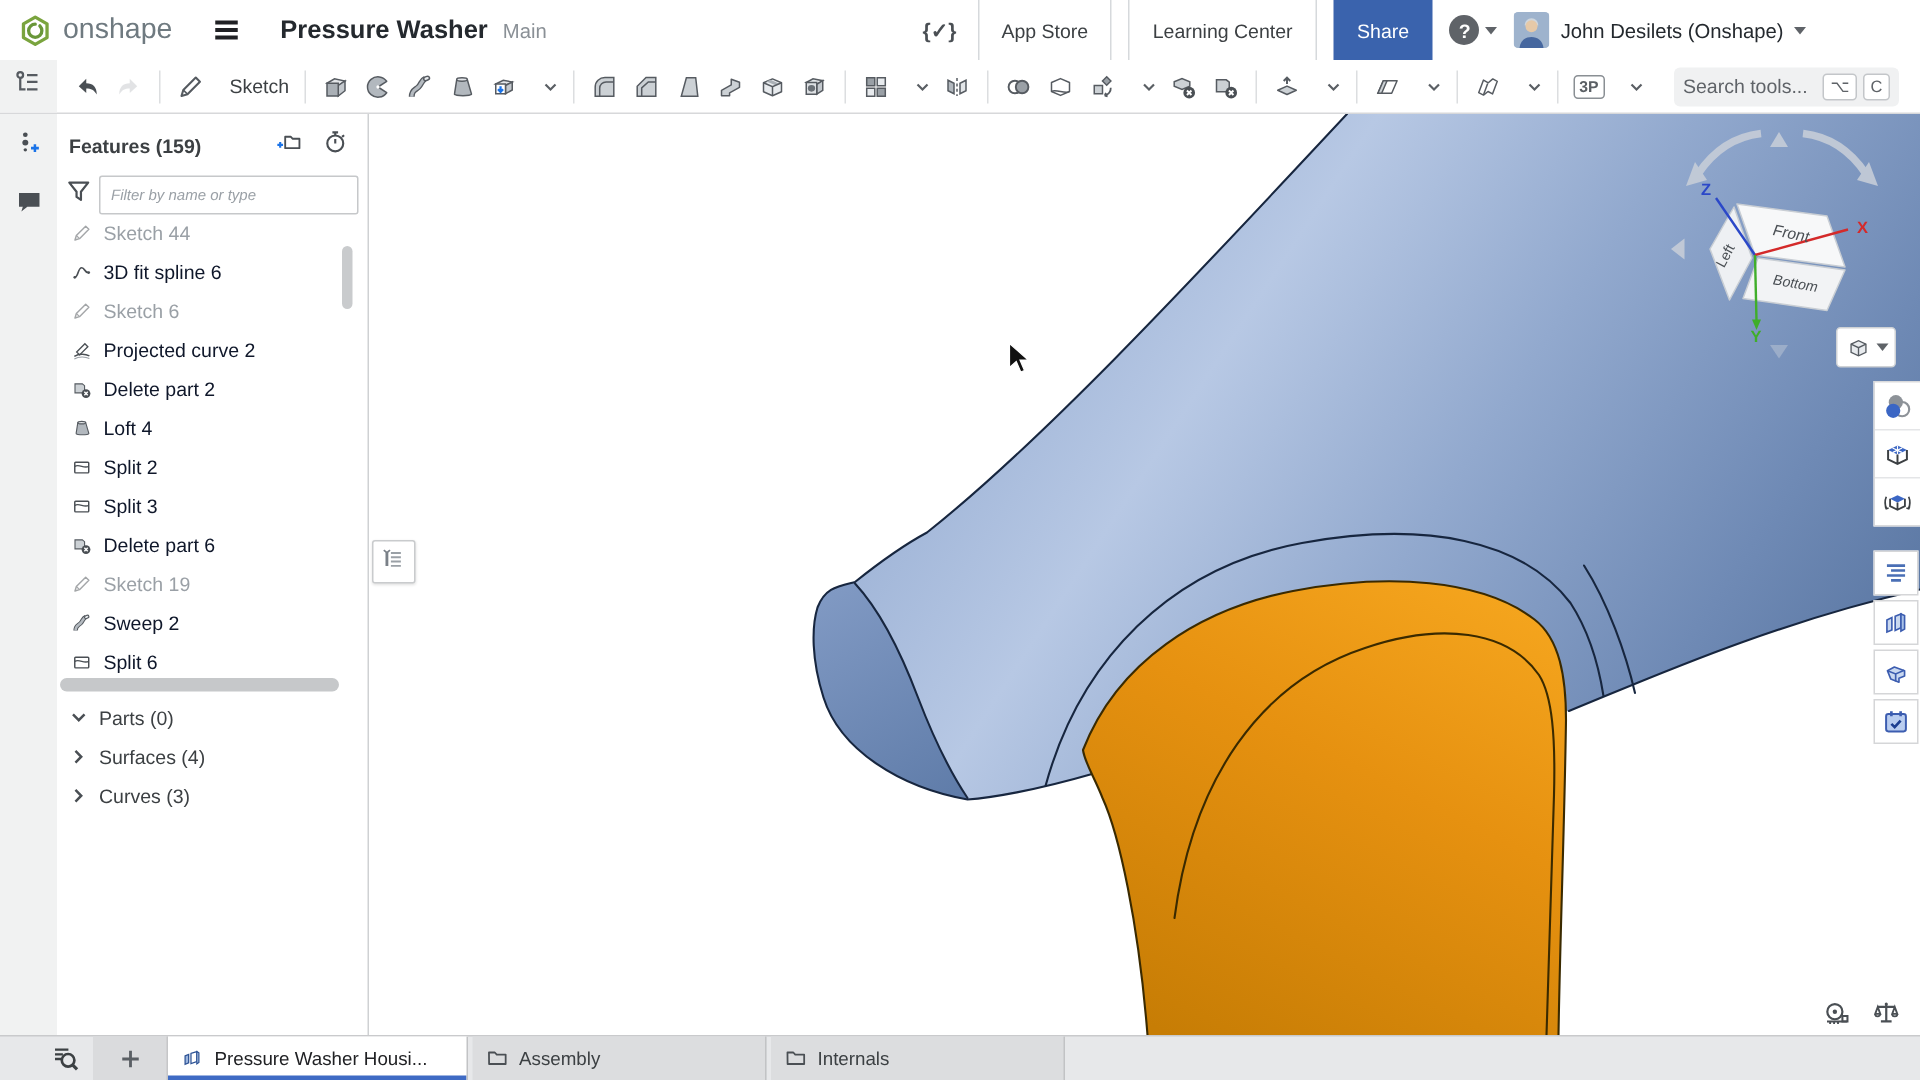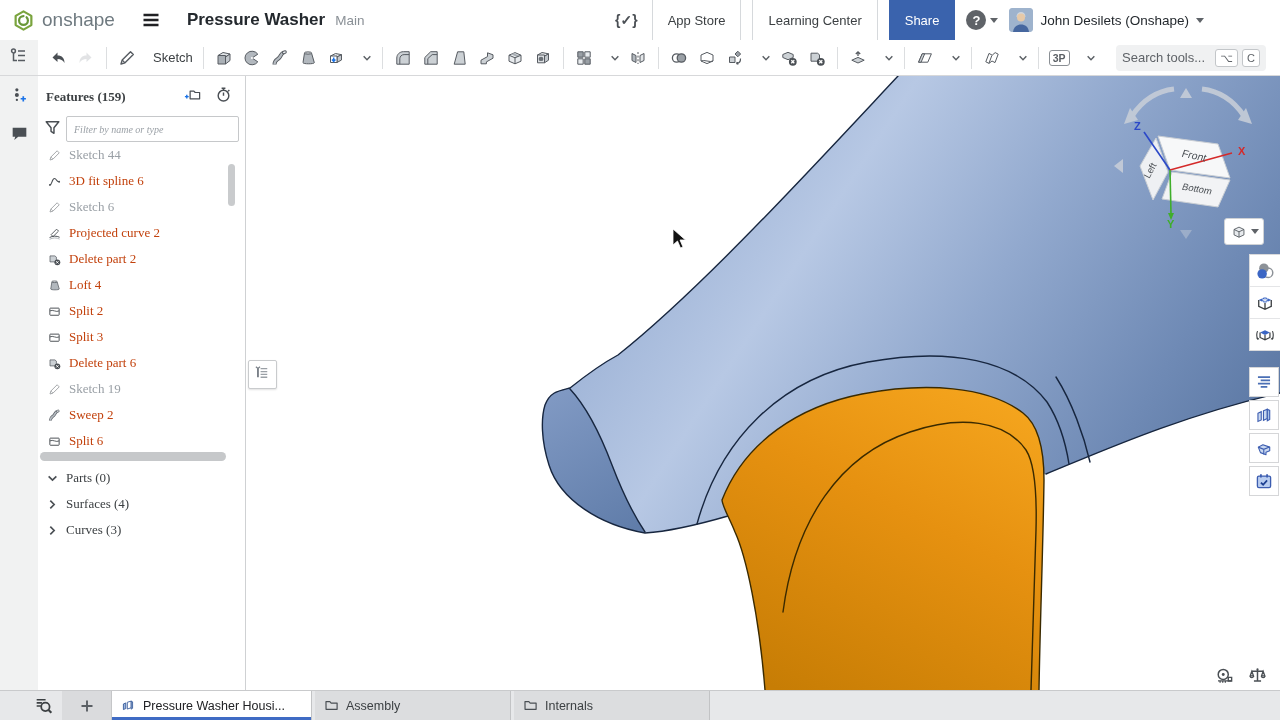--- a/index.html
+++ b/index.html
@@ -47,30 +47,30 @@
   .key{border:1px solid #c3c6c9;background:#fff;border-radius:3px;font-size:11px;
        padding:0 4px;height:16px;line-height:16px;color:#5f6368;}
 
   
   .left-strip{position:absolute;left:0;top:76px;width:38px;height:614px;background:#f1f2f2;
               display:flex;flex-direction:column;align-items:center;padding-top:9px;gap:13px;
               box-sizing:border-box;}
 
   
   .features{position:absolute;left:38px;top:76px;width:208px;height:614px;background:#fff;
-            border-right:1px solid #cfd1d3;box-sizing:border-box;font-family:Liberation Serif, serif;}
+            border-right:1px solid #cfd1d3;box-sizing:border-box;}
   .f-head{display:flex;align-items:center;padding:9px 12px 3px 8px;}
   .f-title{font-size:13px;font-weight:700;color:#3c4043;flex:1;}
   .f-head-icons{display:flex;gap:12px;align-items:center;}
   .f-filter{display:flex;align-items:center;padding:5px 6px 6px 4px;gap:3px;}
   .f-input{flex:1;height:26px;border:1px solid #c6c8ca;border-radius:2px;font-size:10px;
            padding:0 7px;font-family:inherit;color:#1d4ed8;box-sizing:border-box;outline:none;min-width:0;}
   .f-input::placeholder{font-style:italic;color:#9aa0a6;}
   .f-list{position:absolute;left:0;top:66px;width:100%;}
-  .f-row{height:26px;display:flex;align-items:center;padding-left:9px;gap:7px;font-size:13px;color:#c2410c;}
+  .f-row{height:26px;display:flex;align-items:center;padding-left:9px;gap:7px;font-size:13px;color:#0f172a;}
   .f-row.suppressed{color:#9aa0a6;}
   .f-row.suppressed svg{opacity:.5;}
   .vscroll{position:absolute;right:10px;top:88px;width:7px;height:42px;background:#c9cbcd;border-radius:4px;}
   .hscroll{position:absolute;left:2px;top:376px;width:186px;height:9px;background:#c6c8ca;border-radius:5px;}
   .f-sections{position:absolute;left:0;top:389px;width:100%;}
   .f-section{height:26px;display:flex;align-items:center;padding-left:9px;gap:8px;font-size:13px;color:#3c4043;}
 
   
   .viewport{position:absolute;left:246px;top:76px;width:1034px;height:614px;background:#fff;overflow:hidden;}
   .collapse-btn{position:absolute;left:2px;top:284px;width:27px;height:27px;background:#fff;

